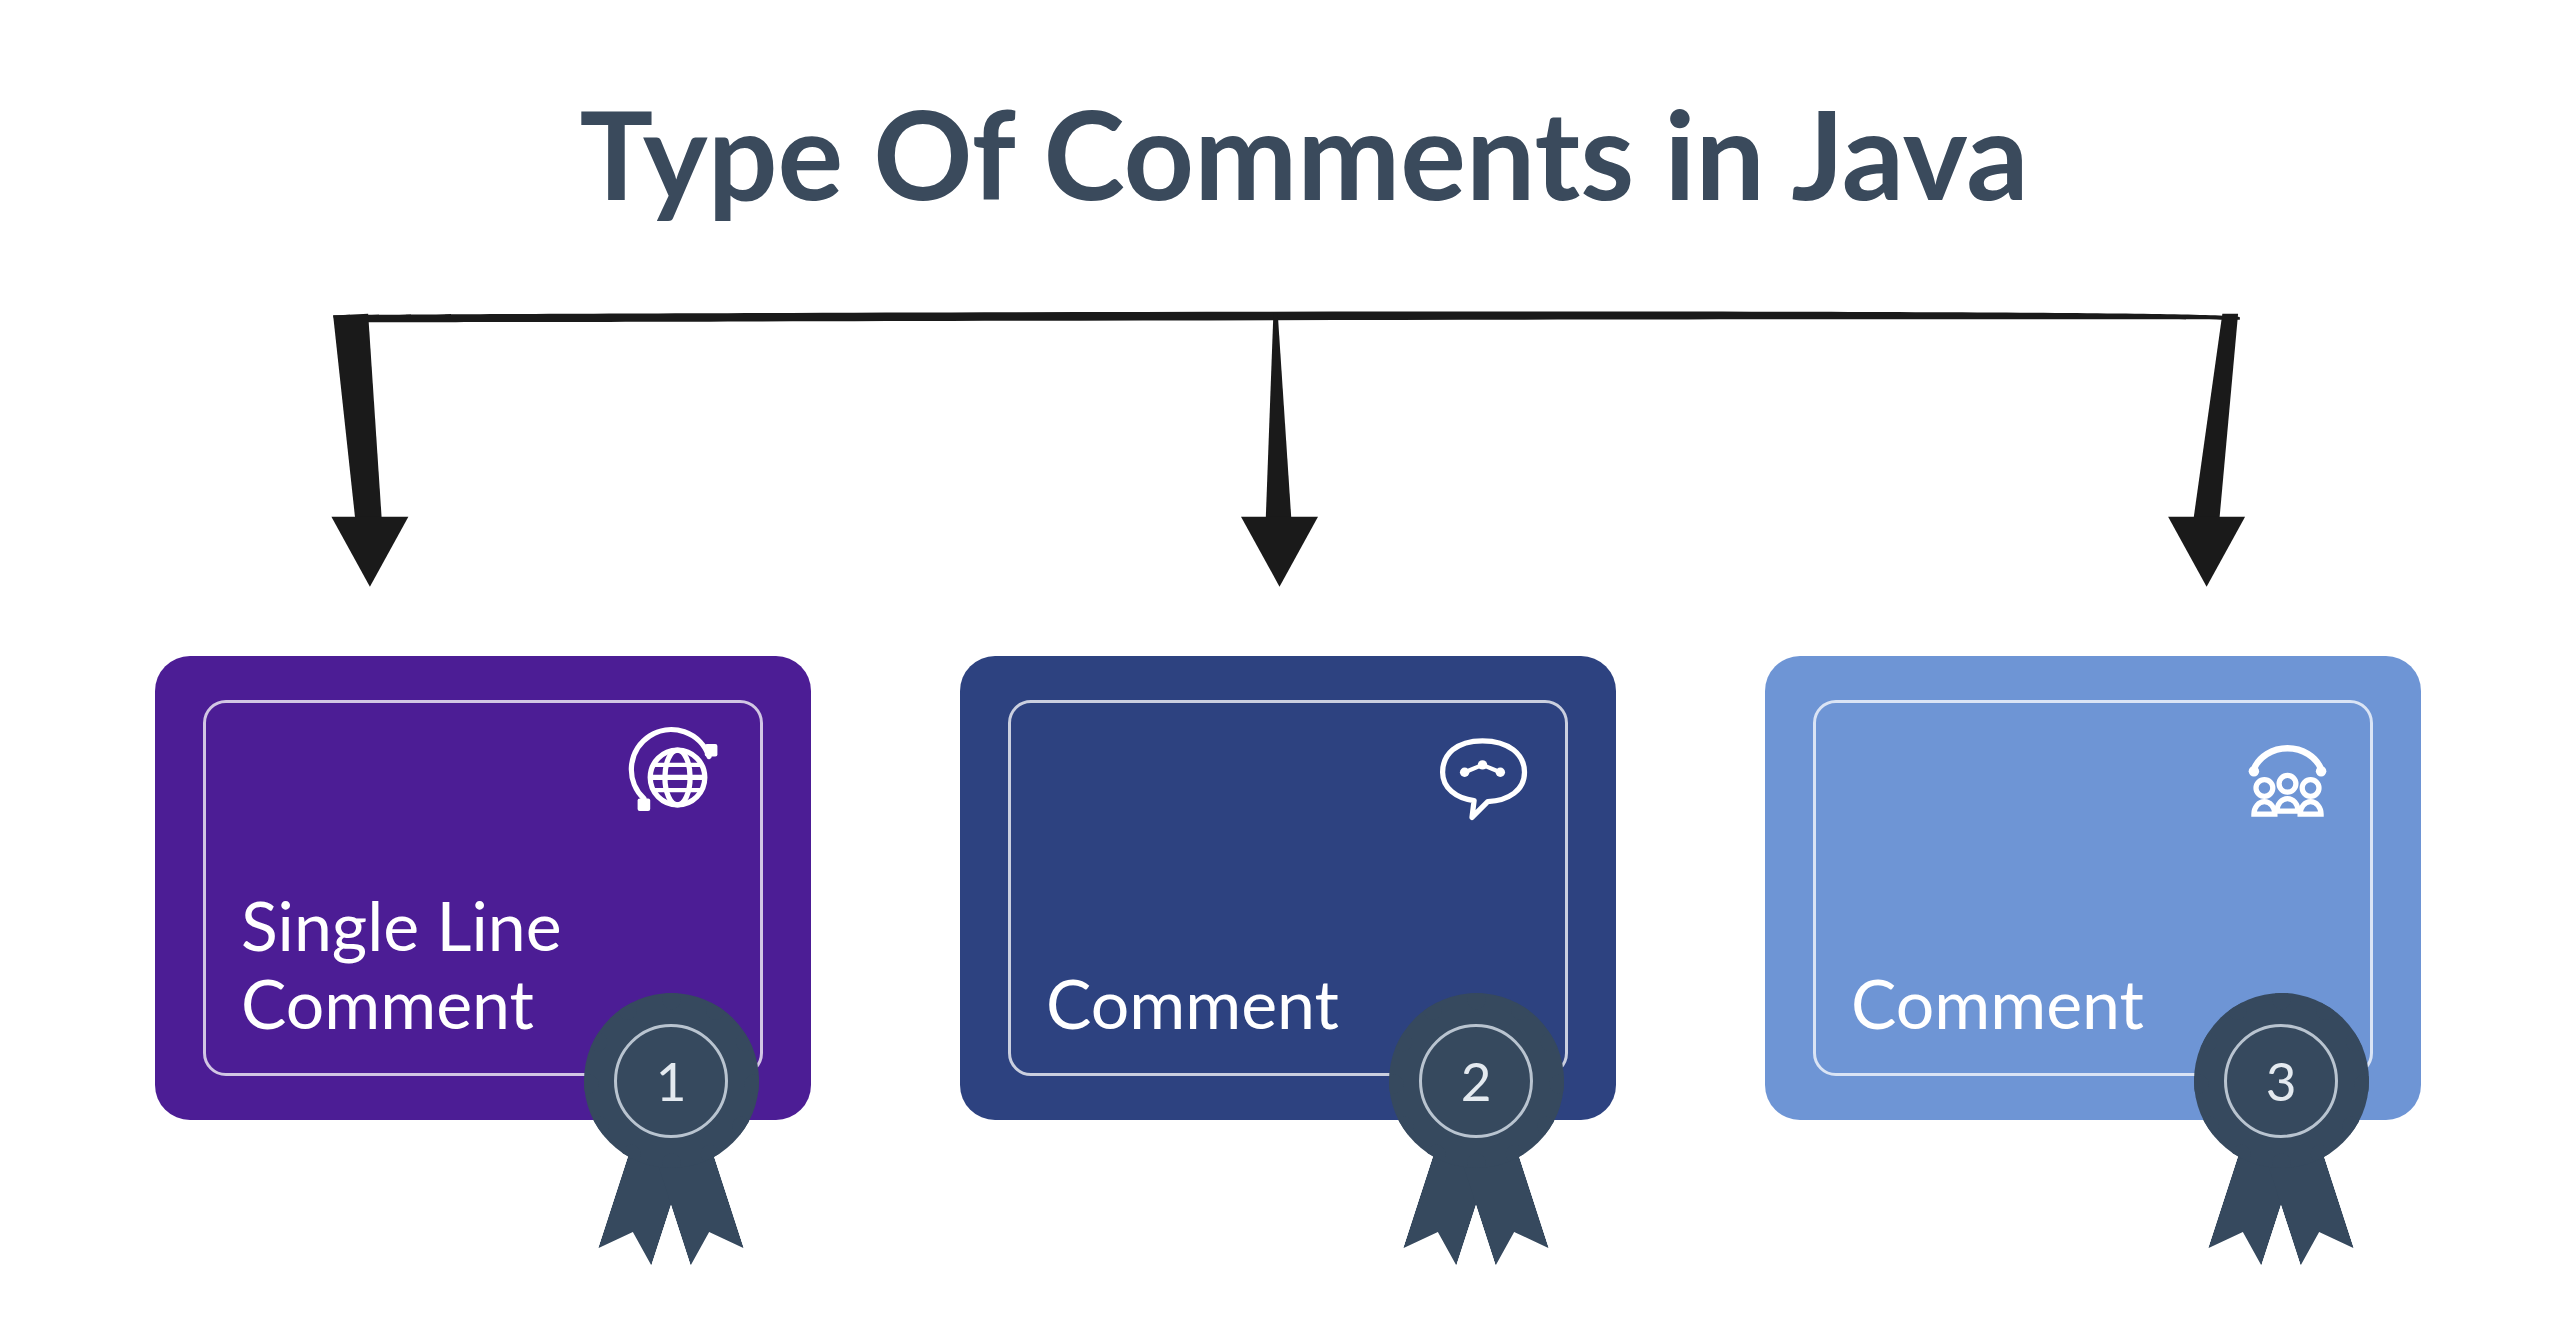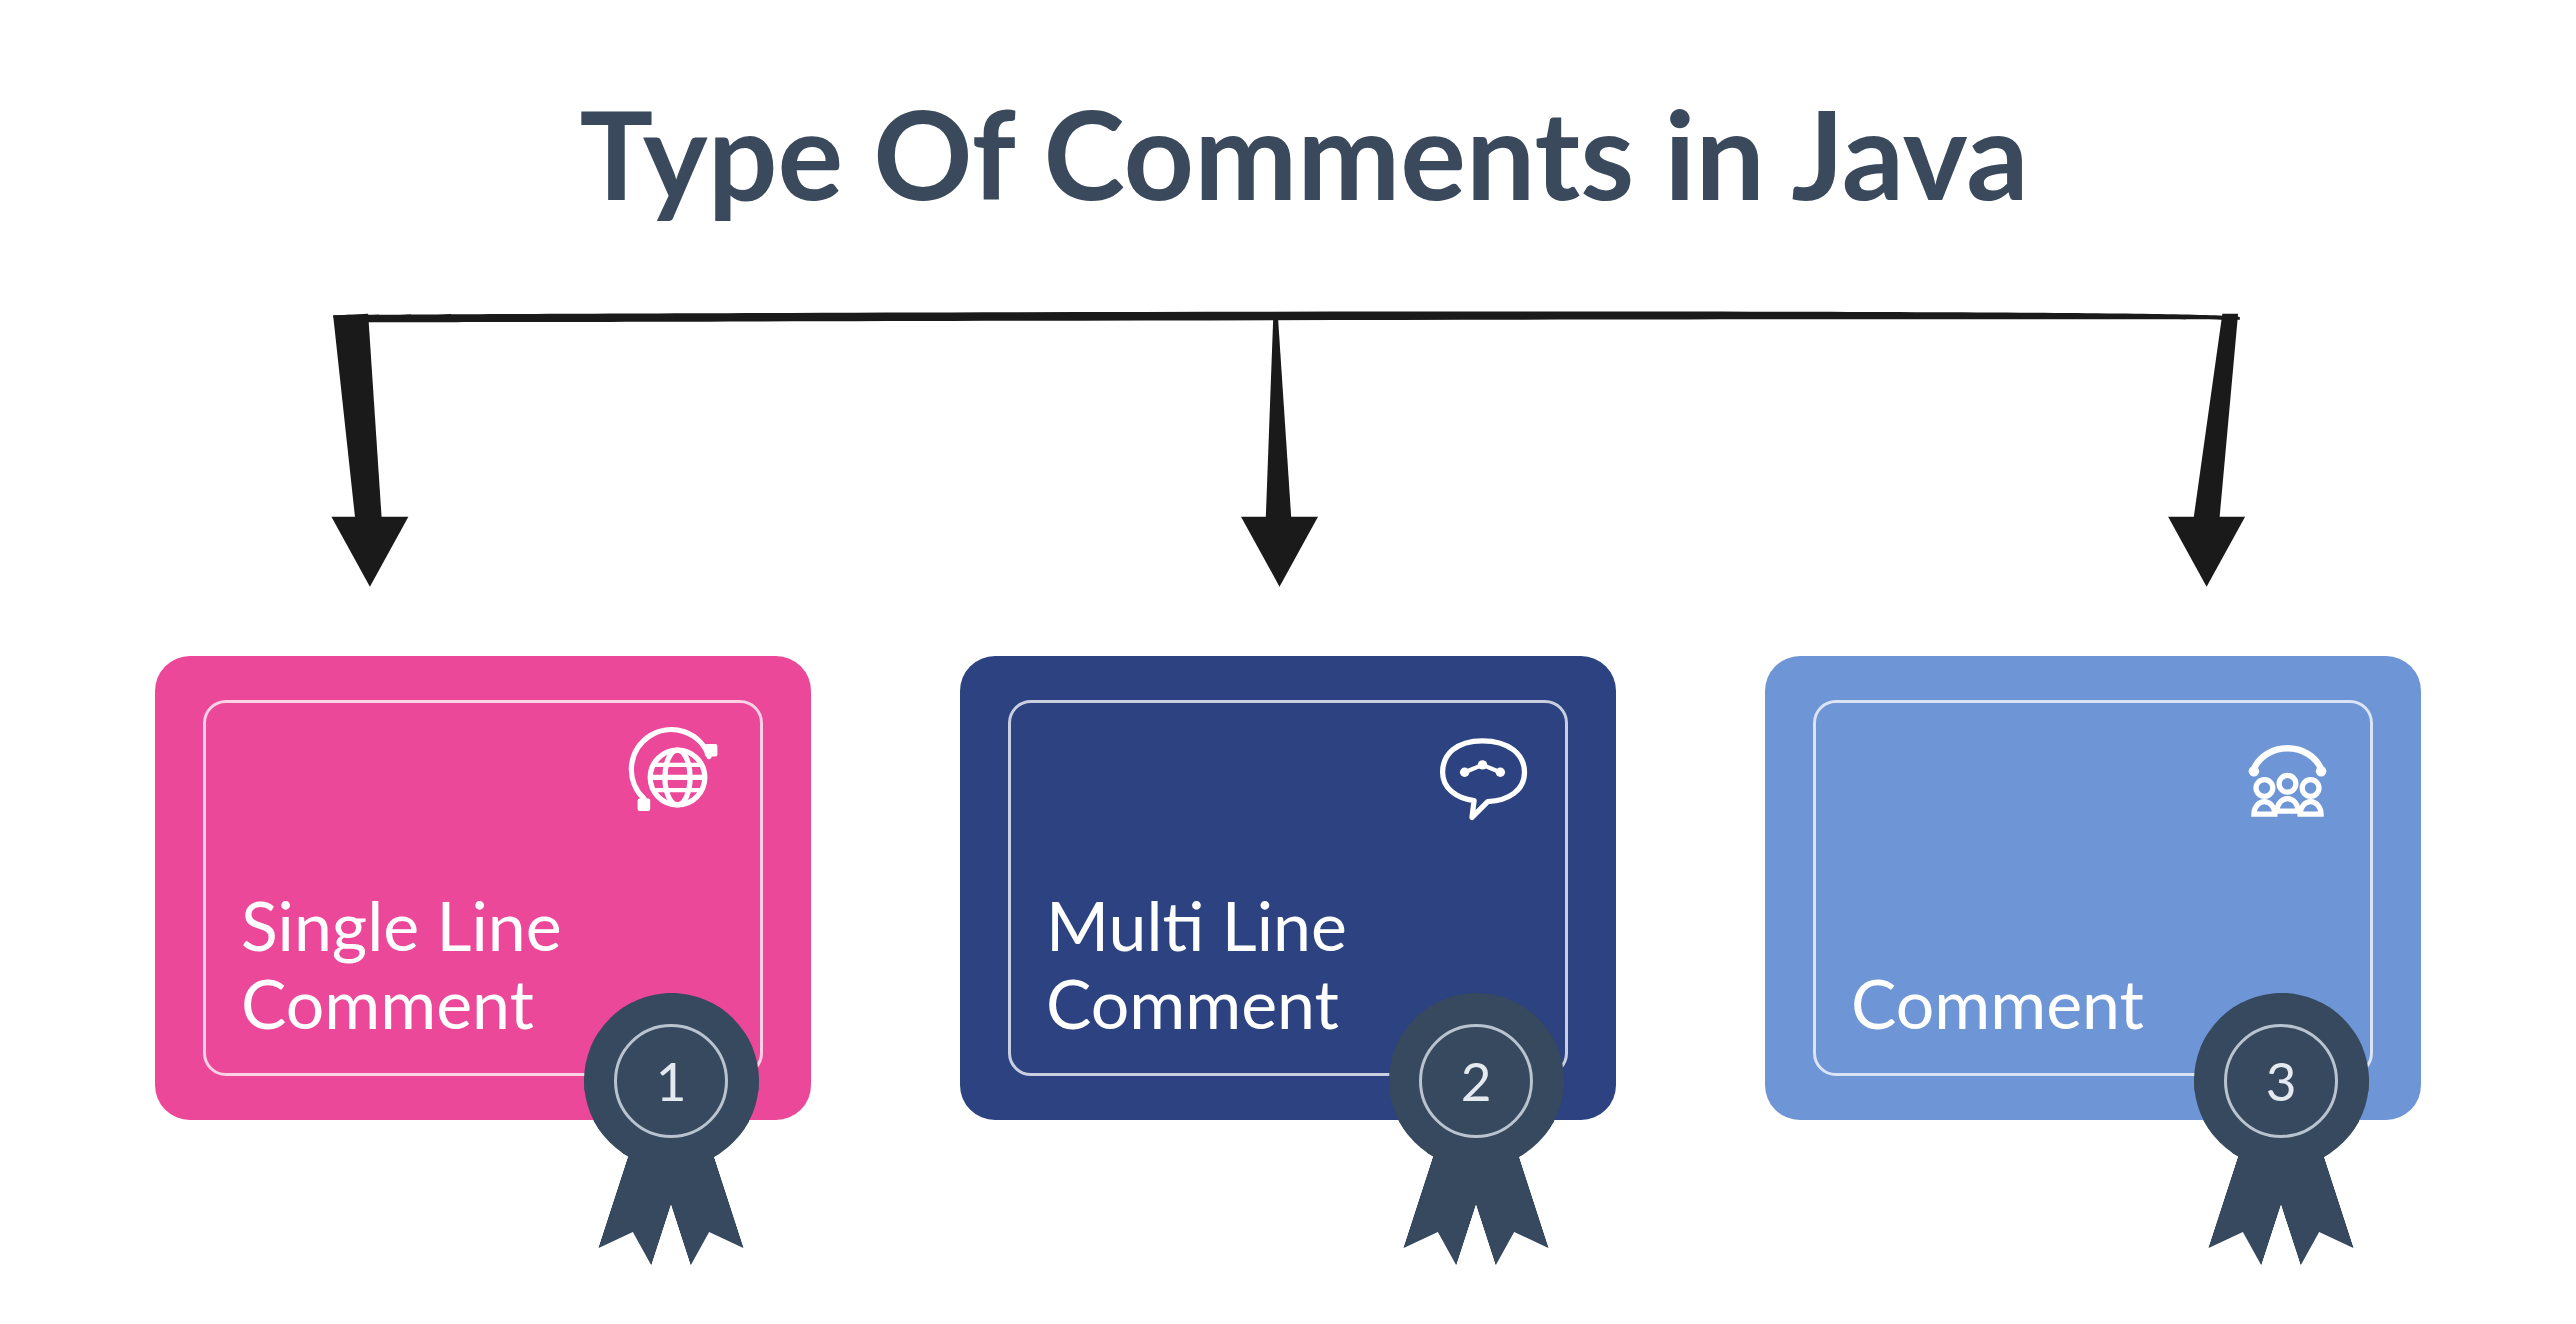--- a/index.html
+++ b/index.html
@@ -159,21 +159,21 @@
   <path d="M 60 18 L 76 260 L 46 260 L 20 20 Z" fill="#1a1a1a"></path>
   <path d="M 18 250 L 106 250 L 62 330 Z" fill="#1a1a1a"></path>
   <path d="M 1100 18 L 1116 260 L 1086 260 L 1095 18 Z" fill="#1a1a1a"></path>
   <path d="M 1058 250 L 1146 250 L 1102 330 Z" fill="#1a1a1a"></path>
   <path d="M 2198 18 L 2176 260 L 2146 260 L 2180 18 Z" fill="#1a1a1a"></path>
   <path d="M 2118 250 L 2206 250 L 2162 330 Z" fill="#1a1a1a"></path>
 </svg>
 
 <div class="cards">
 
-  <div class="card" style="background:#ec4899">
+  <div class="card" style="background:#4c1d95">
     <div class="card-inner">
       <div class="card-icon">
         <svg viewBox="0 0 100 100" width="105" height="105">
           <circle cx="50" cy="50" r="26" stroke="#fff" stroke-width="5" fill="none"></circle>
           <ellipse cx="50" cy="50" rx="12" ry="26" stroke="#fff" stroke-width="5" fill="none"></ellipse>
           <line x1="24" y1="50" x2="76" y2="50" stroke="#fff" stroke-width="5"></line>
           <line x1="28" y1="38" x2="72" y2="38" stroke="#fff" stroke-width="4"></line>
           <line x1="28" y1="62" x2="72" y2="62" stroke="#fff" stroke-width="4"></line>
           <path d="M 18 70 A 38 38 0 1 1 80 30" stroke="#fff" stroke-width="5" fill="none" stroke-linecap="round"></path>
           <rect x="76" y="18" width="12" height="12" fill="#fff" rx="2"></rect>
@@ -202,21 +202,21 @@
       <div class="card-icon">
         <svg viewBox="0 0 100 100" width="105" height="105">
           <path d="M 50 15 C 75 15 90 28 90 45 C 90 62 75 72 55 73 L 40 88 L 42 72 C 25 70 12 60 12 45 C 12 28 25 15 50 15 Z" stroke="#fff" stroke-width="5" fill="none" stroke-linejoin="round"></path>
           <circle cx="33" cy="45" r="4.5" fill="#fff"></circle>
           <circle cx="50" cy="38" r="4.5" fill="#fff"></circle>
           <circle cx="67" cy="45" r="4.5" fill="#fff"></circle>
           <path d="M 33 45 L 50 38 L 67 45" stroke="#fff" stroke-width="4" fill="none"></path>
         </svg>
       </div>
       <div class="card-label">
-        <span>Multi Line</span><br>
+        <br>
         <span>Comment</span>
       </div>
     </div>
     <div class="badge">
       <div class="badge-ribbon-l"></div>
       <div class="badge-ribbon-r"></div>
       <div class="badge-circle">
         <div class="badge-scallop"></div>
         <div class="badge-ring">
           <span class="badge-number">2</span>

